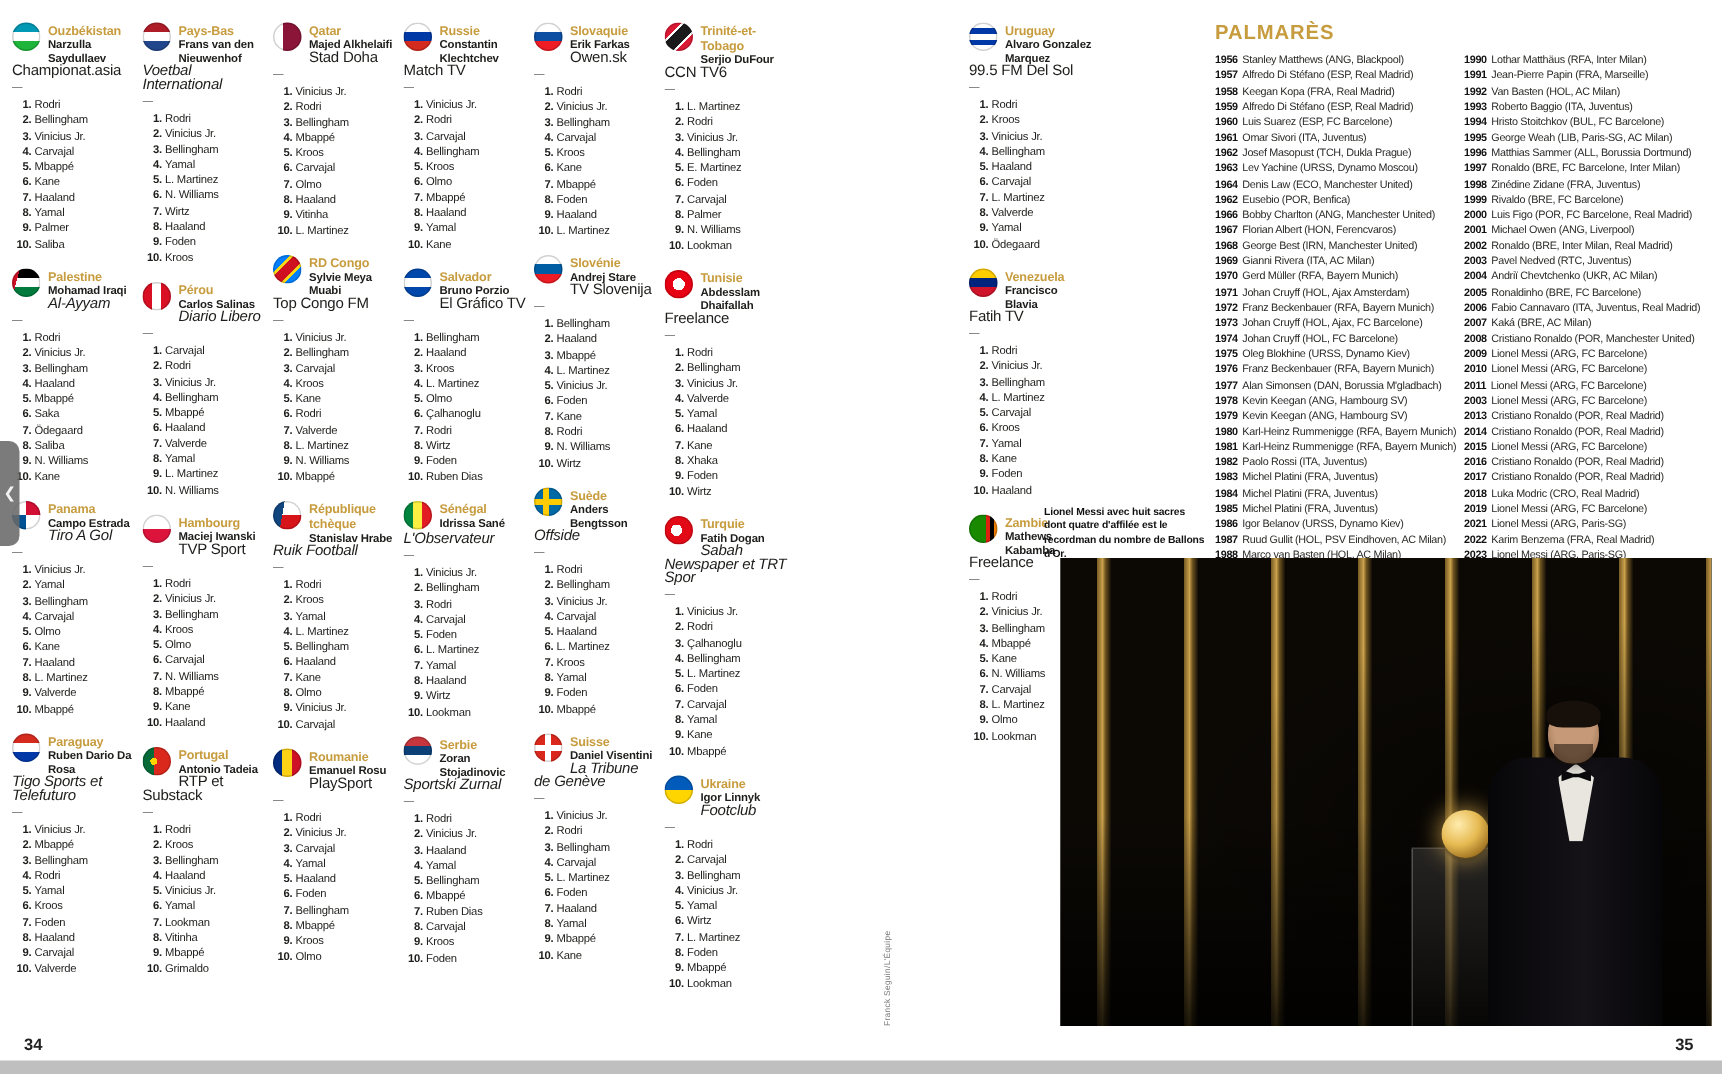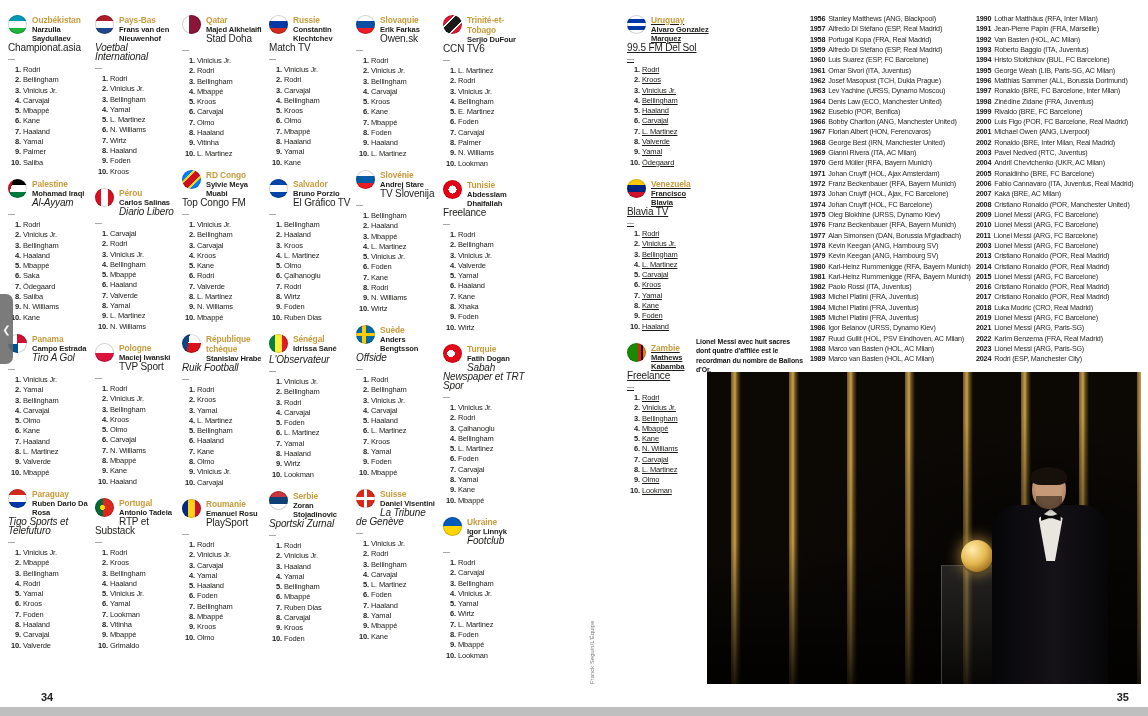--- a/index.html
+++ b/index.html
@@ -101,21 +101,21 @@
     background:#e9e6df;
     clip-path:polygon(50% 0,100% 18%,68% 100%,32% 100%,0 18%);
   }
   .bowtie{
     position:absolute;left:49px;top:8px;width:20px;height:8px;background:#0a0a0c;
     clip-path:polygon(0 0,40% 35%,60% 35%,100% 0,100% 100%,60% 65%,40% 65%,0 100%);
   }
 
   
   .pageno{position:absolute;bottom:13px;font-size:11px;font-weight:bold;color:#222;}
-  .pageno.left{left:41px;}
+  .pageno.left{left:16px;}
   .pageno.right{right:19px;}
   .bottom-edge{position:absolute;left:0;bottom:0;width:100%;height:9px;background:#bfbfbf;}
   .navtab{
     position:absolute;left:0;top:294px;width:13px;height:70px;
     background:rgba(105,105,105,.88);border:none;border-radius:0 7px 7px 0;
     color:#f2f2f2;font-size:10px;padding:0;cursor:pointer;
     display:flex;align-items:center;justify-content:center;
   }
 </style>
 </head>
@@ -236,21 +236,21 @@
             <li class="rk"><span class="num">5.</span><span class="pname">Mbappé</span></li>
             <li class="rk"><span class="num">6.</span><span class="pname">Haaland</span></li>
             <li class="rk"><span class="num">7.</span><span class="pname">Valverde</span></li>
             <li class="rk"><span class="num">8.</span><span class="pname">Yamal</span></li>
             <li class="rk"><span class="num">9.</span><span class="pname">L. Martinez</span></li>
             <li class="rk"><span class="num">10.</span><span class="pname">N. Williams</span></li>
           </ol>
         </div>
         <div class="vblock">
           <span class="flag" style="background: linear-gradient(rgb(255, 255, 255) 0px, rgb(255, 255, 255) 50%, rgb(220, 20, 60) 50%);"></span>
-          <div class="country">Pologne</div>
+          <div class="country">Hambourg</div>
           <div class="journalist">Maciej Iwanski</div>
           <div class="outlet">TVP Sport</div>
           <div class="dash">—</div>
           <ol class="ranking">
             <li class="rk"><span class="num">1.</span><span class="pname">Rodri</span></li>
             <li class="rk"><span class="num">2.</span><span class="pname">Vinicius Jr.</span></li>
             <li class="rk"><span class="num">3.</span><span class="pname">Bellingham</span></li>
             <li class="rk"><span class="num">4.</span><span class="pname">Kroos</span></li>
             <li class="rk"><span class="num">5.</span><span class="pname">Olmo</span></li>
             <li class="rk"><span class="num">6.</span><span class="pname">Carvajal</span></li>
@@ -585,21 +585,21 @@
             <li class="rk"><span class="num">4.</span><span class="pname">Vinicius Jr.</span></li>
             <li class="rk"><span class="num">5.</span><span class="pname">Yamal</span></li>
             <li class="rk"><span class="num">6.</span><span class="pname">Wirtz</span></li>
             <li class="rk"><span class="num">7.</span><span class="pname">L. Martinez</span></li>
             <li class="rk"><span class="num">8.</span><span class="pname">Foden</span></li>
             <li class="rk"><span class="num">9.</span><span class="pname">Mbappé</span></li>
             <li class="rk"><span class="num">10.</span><span class="pname">Lookman</span></li>
           </ol>
         </div>
       </div>
-      <div class="vcol" style="left: 619px; text-decoration: underline;">
+      <div class="vcol" style="left: 638px;">
         <div class="vblock">
           <span class="flag" style="background: linear-gradient(rgb(255, 255, 255) 0px, rgb(255, 255, 255) 20%, rgb(0, 56, 168) 20%, rgb(0, 56, 168) 40%, rgb(255, 255, 255) 40%, rgb(255, 255, 255) 60%, rgb(0, 56, 168) 60%, rgb(0, 56, 168) 80%, rgb(255, 255, 255) 80%);"></span>
           <div class="country">Uruguay</div>
           <div class="journalist">Alvaro Gonzalez Marquez</div>
           <div class="outlet">99.5 FM Del Sol</div>
           <div class="dash">—</div>
           <ol class="ranking">
             <li class="rk"><span class="num">1.</span><span class="pname">Rodri</span></li>
             <li class="rk"><span class="num">2.</span><span class="pname">Kroos</span></li>
             <li class="rk"><span class="num">3.</span><span class="pname">Vinicius Jr.</span></li>
@@ -609,21 +609,21 @@
             <li class="rk"><span class="num">7.</span><span class="pname">L. Martinez</span></li>
             <li class="rk"><span class="num">8.</span><span class="pname">Valverde</span></li>
             <li class="rk"><span class="num">9.</span><span class="pname">Yamal</span></li>
             <li class="rk"><span class="num">10.</span><span class="pname">Ödegaard</span></li>
           </ol>
         </div>
         <div class="vblock">
           <span class="flag" style="background: linear-gradient(rgb(255, 204, 0) 0px, rgb(255, 204, 0) 33%, rgb(0, 36, 125) 33%, rgb(0, 36, 125) 66%, rgb(207, 20, 43) 66%);"></span>
           <div class="country">Venezuela</div>
           <div class="journalist">Francisco Blavia</div>
-          <div class="outlet">Blavia TV</div>
+          <div class="outlet">Fatih TV</div>
           <div class="dash">—</div>
           <ol class="ranking">
             <li class="rk"><span class="num">1.</span><span class="pname">Rodri</span></li>
             <li class="rk"><span class="num">2.</span><span class="pname">Vinicius Jr.</span></li>
             <li class="rk"><span class="num">3.</span><span class="pname">Bellingham</span></li>
             <li class="rk"><span class="num">4.</span><span class="pname">L. Martinez</span></li>
             <li class="rk"><span class="num">5.</span><span class="pname">Carvajal</span></li>
             <li class="rk"><span class="num">6.</span><span class="pname">Kroos</span></li>
             <li class="rk"><span class="num">7.</span><span class="pname">Yamal</span></li>
             <li class="rk"><span class="num">8.</span><span class="pname">Kane</span></li>
@@ -647,25 +647,26 @@
             <li class="rk"><span class="num">7.</span><span class="pname">Carvajal</span></li>
             <li class="rk"><span class="num">8.</span><span class="pname">L. Martinez</span></li>
             <li class="rk"><span class="num">9.</span><span class="pname">Olmo</span></li>
             <li class="rk"><span class="num">10.</span><span class="pname">Lookman</span></li>
           </ol>
         </div>
       </div>
     </div>
 
   <section class="palmares">
+    <h2>PALMARÈS</h2>
     <div class="pal-cols">
       <div id="pal-left" class="pal-col">
           <div class="pal-line"><span class="pal-year">1956</span><span class="pal-text">Stanley Matthews (ANG, Blackpool)</span></div>
           <div class="pal-line"><span class="pal-year">1957</span><span class="pal-text">Alfredo Di Stéfano (ESP, Real Madrid)</span></div>
-          <div class="pal-line"><span class="pal-year">1958</span><span class="pal-text">Portugal Kopa (FRA, Real Madrid)</span></div>
+          <div class="pal-line"><span class="pal-year">1958</span><span class="pal-text">Keegan Kopa (FRA, Real Madrid)</span></div>
           <div class="pal-line"><span class="pal-year">1959</span><span class="pal-text">Alfredo Di Stéfano (ESP, Real Madrid)</span></div>
           <div class="pal-line"><span class="pal-year">1960</span><span class="pal-text">Luis Suarez (ESP, FC Barcelone)</span></div>
           <div class="pal-line"><span class="pal-year">1961</span><span class="pal-text">Omar Sivori (ITA, Juventus)</span></div>
           <div class="pal-line"><span class="pal-year">1962</span><span class="pal-text">Josef Masopust (TCH, Dukla Prague)</span></div>
           <div class="pal-line"><span class="pal-year">1963</span><span class="pal-text">Lev Yachine (URSS, Dynamo Moscou)</span></div>
           <div class="pal-line"><span class="pal-year">1964</span><span class="pal-text">Denis Law (ECO, Manchester United)</span></div>
           <div class="pal-line"><span class="pal-year">1962</span><span class="pal-text">Eusebio (POR, Benfica)</span></div>
           <div class="pal-line"><span class="pal-year">1966</span><span class="pal-text">Bobby Charlton (ANG, Manchester United)</span></div>
           <div class="pal-line"><span class="pal-year">1967</span><span class="pal-text">Florian Albert (HON, Ferencvaros)</span></div>
           <div class="pal-line"><span class="pal-year">1968</span><span class="pal-text">George Best (IRN, Manchester United)</span></div>

